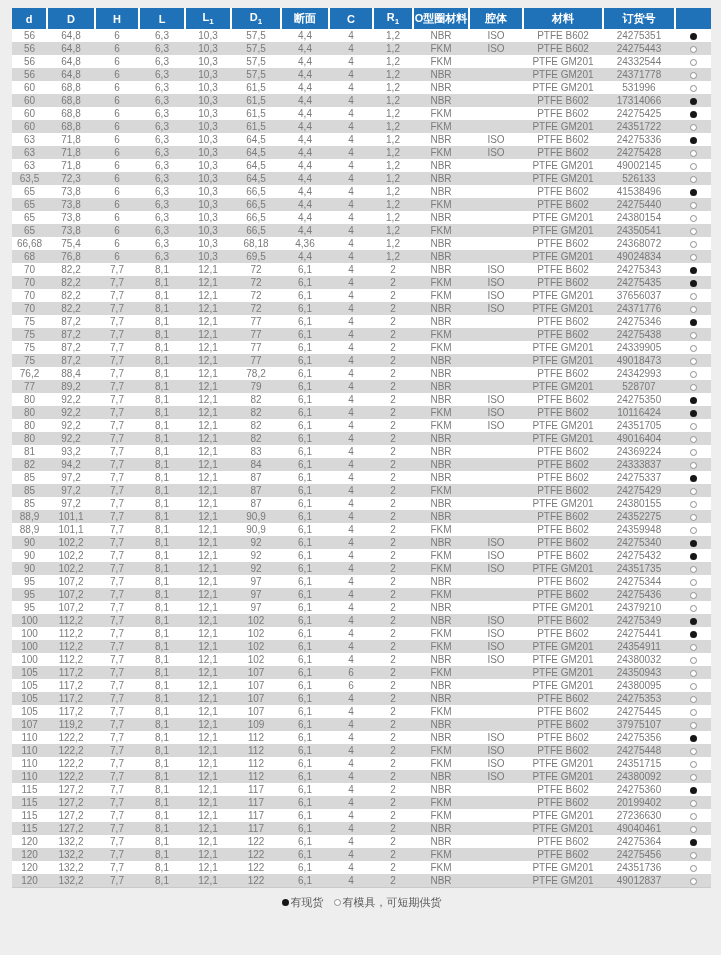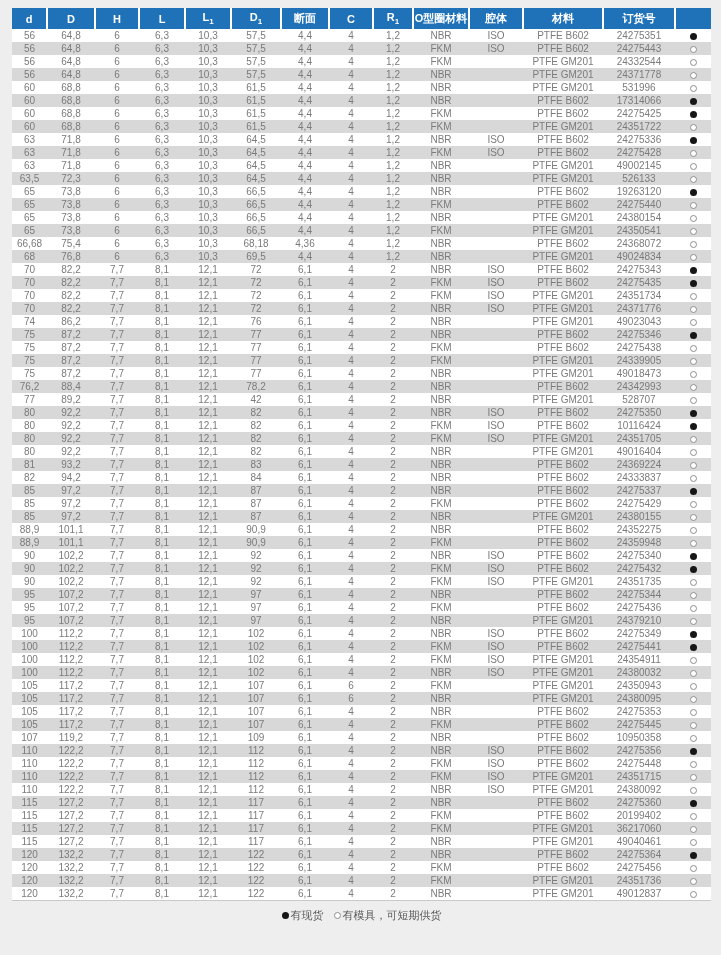--- a/index.html
+++ b/index.html
@@ -310,21 +310,21 @@
           <td>6</td>
           <td>6,3</td>
           <td>10,3</td>
           <td>66,5</td>
           <td>4,4</td>
           <td>4</td>
           <td>1,2</td>
           <td>NBR</td>
           <td></td>
           <td>PTFE B602</td>
-          <td>19263120</td>
+          <td>41538496</td>
           <td><span class="dot"></span></td>
         </tr>
         <tr>
           <td>65</td>
           <td>73,8</td>
           <td>6</td>
           <td>6,3</td>
           <td>10,3</td>
           <td>66,5</td>
           <td>4,4</td>
@@ -438,56 +438,40 @@
           <td>7,7</td>
           <td>8,1</td>
           <td>12,1</td>
           <td>72</td>
           <td>6,1</td>
           <td>4</td>
           <td>2</td>
           <td>FKM</td>
           <td>ISO</td>
           <td>PTFE GM201</td>
-          <td>24351734</td>
+          <td>37656037</td>
           <td><span class="ring"></span></td>
         </tr>
         <tr>
           <td>70</td>
           <td>82,2</td>
           <td>7,7</td>
           <td>8,1</td>
           <td>12,1</td>
           <td>72</td>
           <td>6,1</td>
           <td>4</td>
           <td>2</td>
           <td>NBR</td>
           <td>ISO</td>
           <td>PTFE GM201</td>
           <td>24371776</td>
           <td><span class="ring"></span></td>
         </tr>
         <tr>
-          <td>74</td>
-          <td>86,2</td>
-          <td>7,7</td>
-          <td>8,1</td>
-          <td>12,1</td>
-          <td>76</td>
-          <td>6,1</td>
-          <td>4</td>
-          <td>2</td>
-          <td>NBR</td>
-          <td></td>
-          <td>PTFE GM201</td>
-          <td>49023043</td>
-          <td><span class="ring"></span></td>
-        </tr>
-        <tr>
           <td>75</td>
           <td>87,2</td>
           <td>7,7</td>
           <td>8,1</td>
           <td>12,1</td>
           <td>77</td>
           <td>6,1</td>
           <td>4</td>
           <td>2</td>
           <td>NBR</td>
@@ -559,21 +543,21 @@
           <td>PTFE B602</td>
           <td>24342993</td>
           <td><span class="ring"></span></td>
         </tr>
         <tr>
           <td>77</td>
           <td>89,2</td>
           <td>7,7</td>
           <td>8,1</td>
           <td>12,1</td>
-          <td>42</td>
+          <td>79</td>
           <td>6,1</td>
           <td>4</td>
           <td>2</td>
           <td>NBR</td>
           <td></td>
           <td>PTFE GM201</td>
           <td>528707</td>
           <td><span class="ring"></span></td>
         </tr>
         <tr>
@@ -982,21 +966,21 @@
           <td>7,7</td>
           <td>8,1</td>
           <td>12,1</td>
           <td>109</td>
           <td>6,1</td>
           <td>4</td>
           <td>2</td>
           <td>NBR</td>
           <td></td>
           <td>PTFE B602</td>
-          <td>10950358</td>
+          <td>37975107</td>
           <td><span class="ring"></span></td>
         </tr>
         <tr>
           <td>110</td>
           <td>122,2</td>
           <td>7,7</td>
           <td>8,1</td>
           <td>12,1</td>
           <td>112</td>
           <td>6,1</td>
@@ -1094,21 +1078,21 @@
           <td>7,7</td>
           <td>8,1</td>
           <td>12,1</td>
           <td>117</td>
           <td>6,1</td>
           <td>4</td>
           <td>2</td>
           <td>FKM</td>
           <td></td>
           <td>PTFE GM201</td>
-          <td>36217060</td>
+          <td>27236630</td>
           <td><span class="ring"></span></td>
         </tr>
         <tr>
           <td>115</td>
           <td>127,2</td>
           <td>7,7</td>
           <td>8,1</td>
           <td>12,1</td>
           <td>117</td>
           <td>6,1</td>

